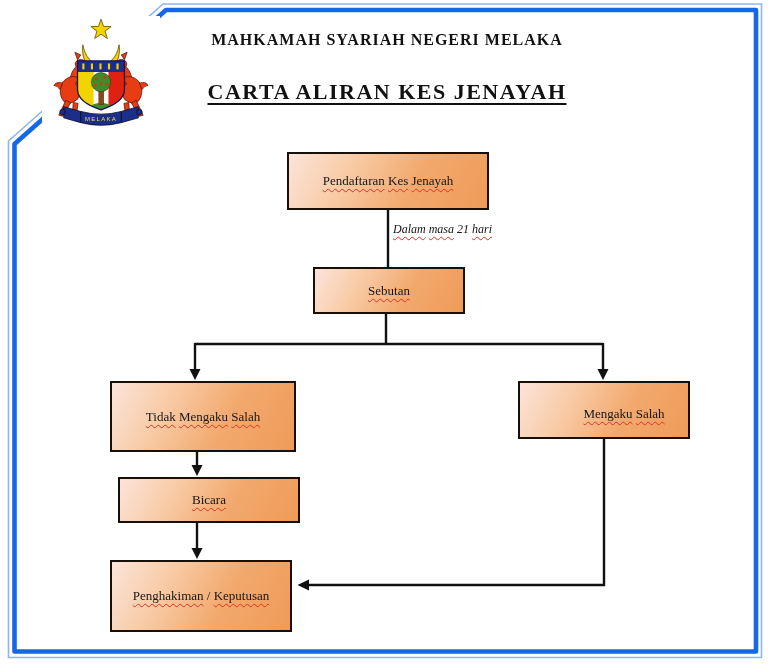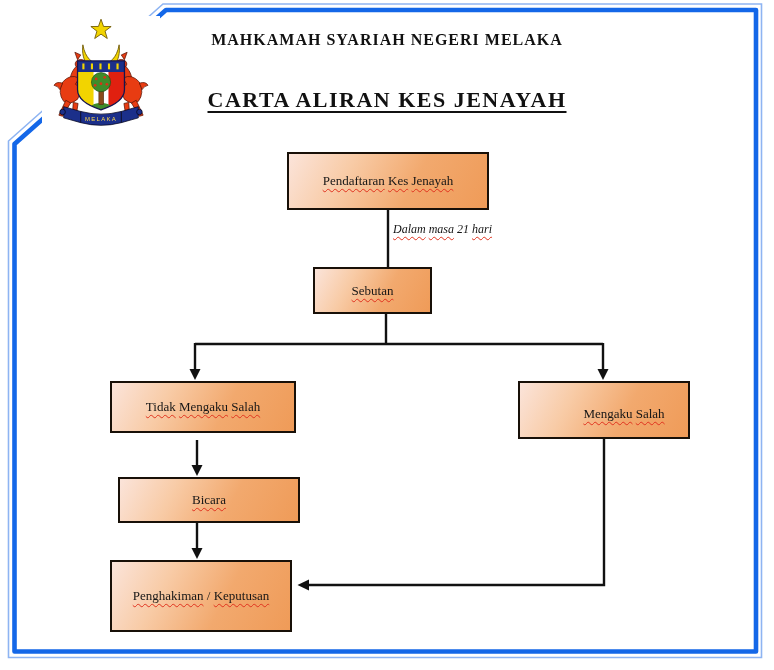--- a/index.html
+++ b/index.html
@@ -16,37 +16,37 @@
   #logo{
     position:absolute;left:42px;top:16px;width:118px;height:112px;
     background:#ffffff;z-index:1;
   }
   #org-title{
     position:absolute;left:0;top:31px;width:774px;text-align:center;z-index:1;
     font-size:16px;font-weight:bold;letter-spacing:1px;color:#111;
   }
   #page-title{
     position:absolute;left:0;top:79px;width:774px;text-align:center;z-index:1;
-    font-size:22px;font-weight:bold;letter-spacing:1.5px;color:#111;margin-top:8px;
+    font-size:22px;font-weight:bold;letter-spacing:1.5px;color:#111;
   }
   #page-title span{
     text-decoration:underline;text-decoration-thickness:1.5px;text-underline-offset:4px;
   }
 
   
   .flowbox{
     position:absolute;z-index:2;box-sizing:border-box;
     border:2px solid #181008;
     background:linear-gradient(118deg,#fbe4da 0%,#f8cba6 30%,#f2a96e 62%,#ef9b58 100%);
     display:flex;align-items:center;justify-content:center;text-align:center;
     font-size:13px;line-height:1.32;color:#161616;
   }
   #box-pendaftaran{left:287px;top:152px;width:202px;height:58px;padding:0 24px;}
-  #box-sebutan{left:313px;top:267px;width:119px;height:47px;}
-  #box-tidak{left:110px;top:381px;width:186px;height:52px;padding:0 27px;}
+  #box-sebutan{left:313px;top:267px;width:152px;height:47px;}
+  #box-tidak{left:110px;top:381px;width:186px;height:71px;padding:0 27px;}
   #box-mengaku{left:518px;top:381px;width:172px;height:58px;align-items:center;padding-top:7px;padding-left:40px;}
   #box-bicara{left:110px;top:477px;width:182px;height:46px;margin-left:8px;}
   #box-penghakiman{left:110px;top:560px;width:182px;height:72px;padding:0 20px;}
 
   #edge-label{
     position:absolute;left:393px;top:222px;z-index:2;
     font-size:12px;font-style:italic;color:#141414;white-space:nowrap;
   }
 
   

